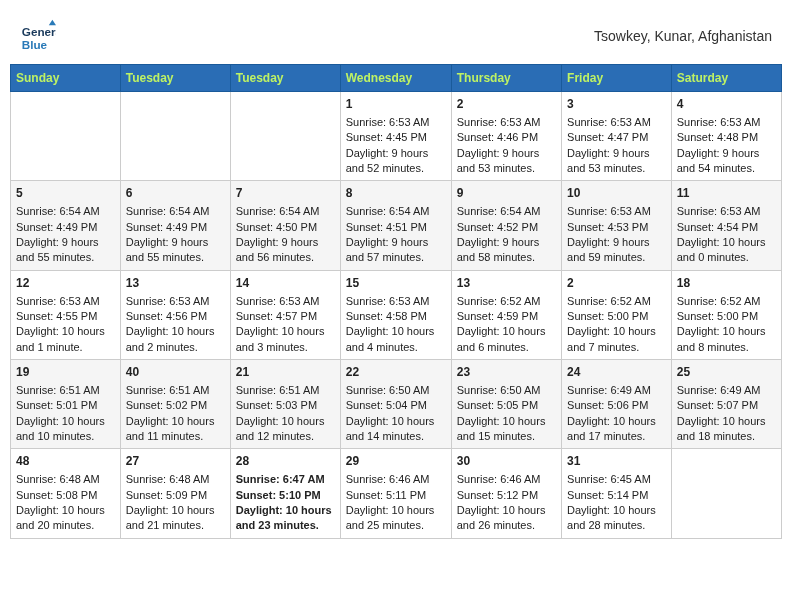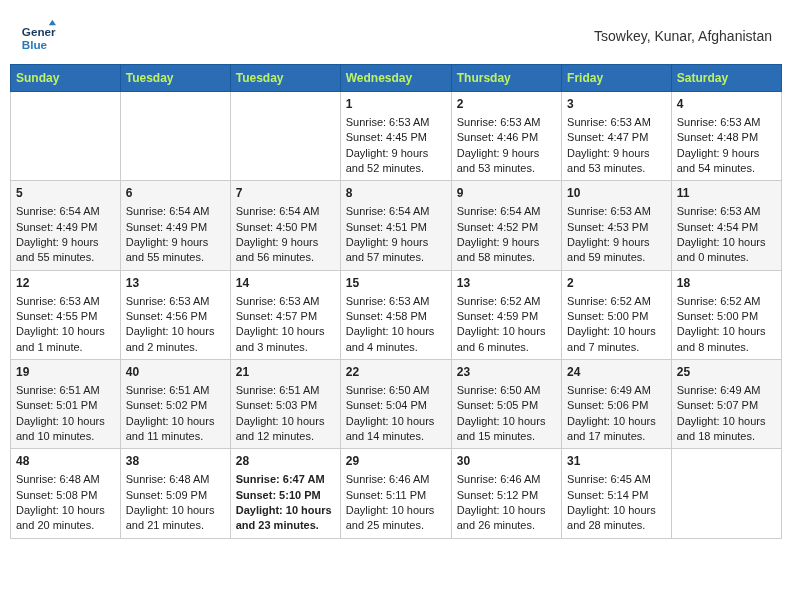--- a/index.html
+++ b/index.html
@@ -274,21 +274,21 @@
         </td>
       </tr>
       <tr>
         <td>
           <div class="cell-date">48</div>
           <div class="cell-content" style="white-space: pre-line;">Sunrise: 6:48 AM
 Sunset: 5:08 PM
 Daylight: 10 hours and 20 minutes.</div>
         </td>
         <td>
-          <div class="cell-date">38</div>
+          <div class="cell-date">27</div>
           <div class="cell-content" style="white-space: pre-line;">Sunrise: 6:48 AM
 Sunset: 5:09 PM
 Daylight: 10 hours and 21 minutes.</div>
         </td>
         <td>
           <div class="cell-date">28</div>
           <div class="cell-content" style="white-space: pre-line; font-weight: bold;">Sunrise: 6:47 AM
 Sunset: 5:10 PM
 Daylight: 10 hours and 23 minutes.</div>
         </td>

